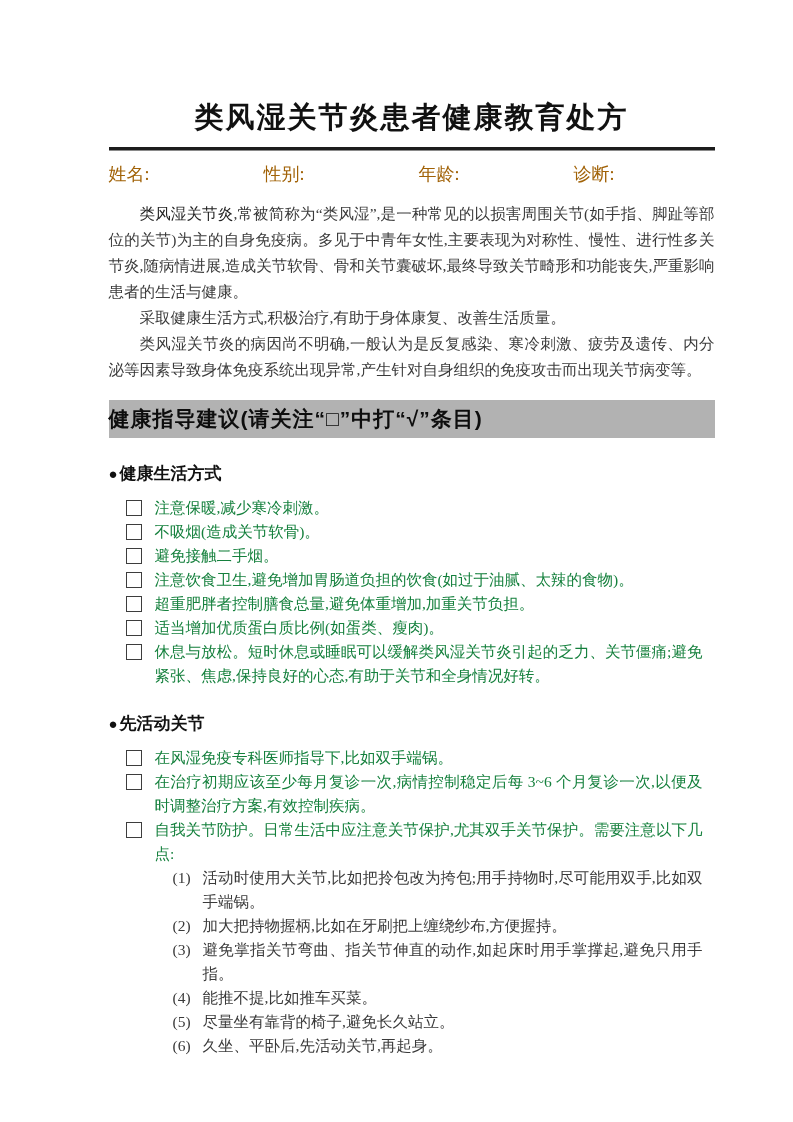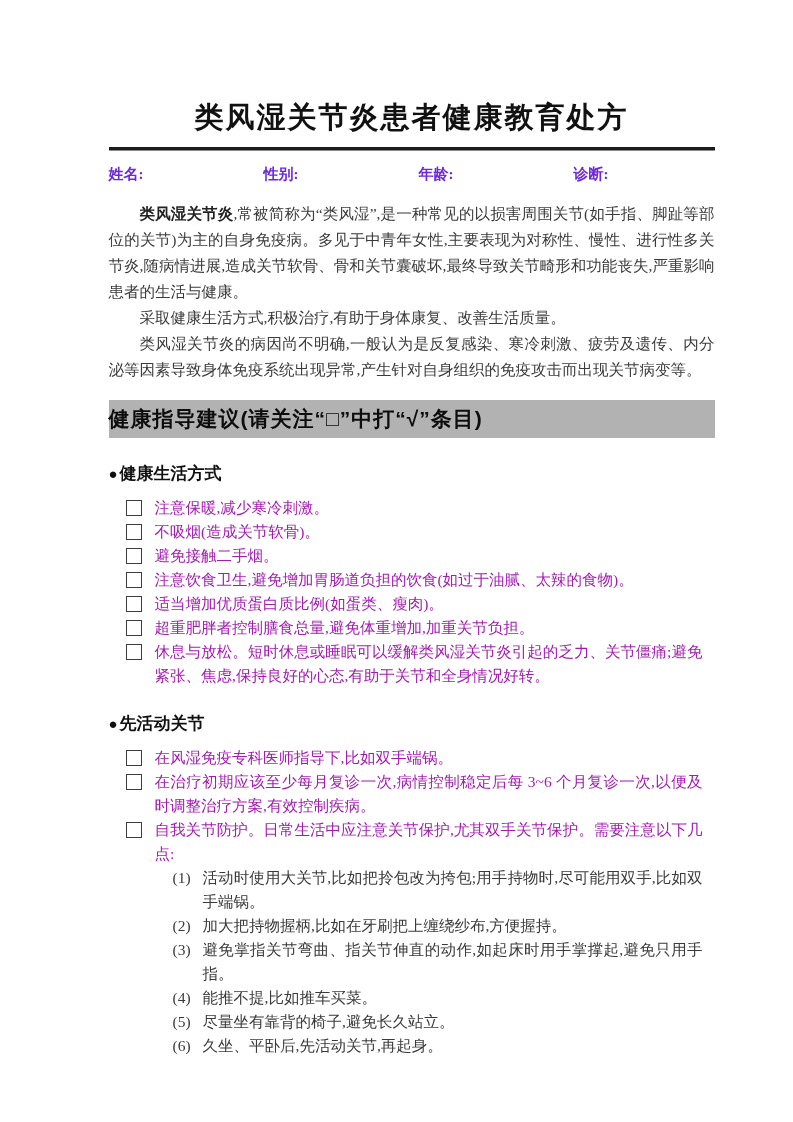--- a/index.html
+++ b/index.html
@@ -26,38 +26,37 @@
   }
   .title-rule {
     margin-top: 13px;
     height: 3px;
     background: #1c1c1c;
     border-bottom: 1px solid #8a8a8a;
   }
   .fields-row {
     margin-top: 13px;
     display: flex;
-    font-size: 15px;
+    font-size: 18px;
     line-height: 20px;
-    color: #6d28d9;
-    font-weight: bold;
+    color: #a16207;
   }
   .field { display: flex; width: 155px; }
   .field:last-child { flex: 1; text-align: center; }
   .field .blank { flex: 1; }
   .intro { margin-top: 17px; }
   .intro p {
     margin: 0;
     font-size: 15.5px;
     line-height: 26px;
     text-indent: 2em;
     text-align: justify;
     color: #3a3a3a;
   }
-  .intro .lead { font-weight: bold; color: #222222; }
+  .intro .lead { font-weight: normal; color: #222222; }
   .banner {
     margin-top: 17px;
     height: 38px;
     line-height: 38px;
     text-align: left;
     font-family: "Liberation Sans", "DejaVu Sans", sans-serif;
     font-weight: bold;
     font-size: 21px;
     letter-spacing: 1px;
     color: #0d0d0d;
@@ -75,21 +74,21 @@
   .section-heading .bullet { margin-right: 2px; font-size: 15px; }
   .check-list {
     margin-top: 10px;
     padding-left: 17px;
     padding-right: 12px;
   }
   .check-item {
     display: flex;
     font-size: 15.5px;
     line-height: 24px;
-    color: #a21caf;
+    color: #15803d;
     text-align: justify;
   }
   .checkbox {
     flex: none;
     width: 14px; height: 14px;
     border: 1.6px solid #3d3d3d;
     margin: 4px 13px 0 0;
     background: #ffffff;
   }
   .check-body { flex: 1; }
@@ -155,25 +154,25 @@
     <div class="check-item">
       <span class="checkbox"></span>
       <span class="check-body">避免接触二手烟。</span>
     </div>
     <div class="check-item">
       <span class="checkbox"></span>
       <span class="check-body">注意饮食卫生,避免增加胃肠道负担的饮食(如过于油腻、太辣的食物)。</span>
     </div>
     <div class="check-item">
       <span class="checkbox"></span>
+      <span class="check-body">超重肥胖者控制膳食总量,避免体重增加,加重关节负担。</span>
+    </div>
+    <div class="check-item">
+      <span class="checkbox"></span>
       <span class="check-body">适当增加优质蛋白质比例(如蛋类、瘦肉)。</span>
-    </div>
-    <div class="check-item">
-      <span class="checkbox"></span>
-      <span class="check-body">超重肥胖者控制膳食总量,避免体重增加,加重关节负担。</span>
     </div>
     <div class="check-item">
       <span class="checkbox"></span>
       <span class="check-body">休息与放松。短时休息或睡眠可以缓解类风湿关节炎引起的乏力、关节僵痛;避免紧张、焦虑,保持良好的心态,有助于关节和全身情况好转。</span>
     </div>
   </div>
 
   <div class="section-heading">
     <span class="bullet">●</span>
     <span>先活动关节</span>

